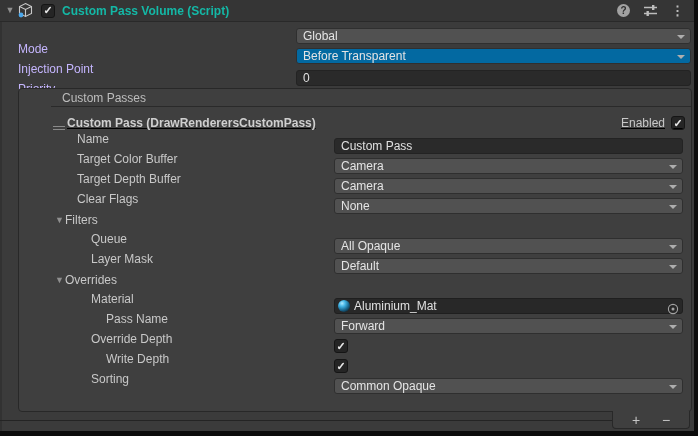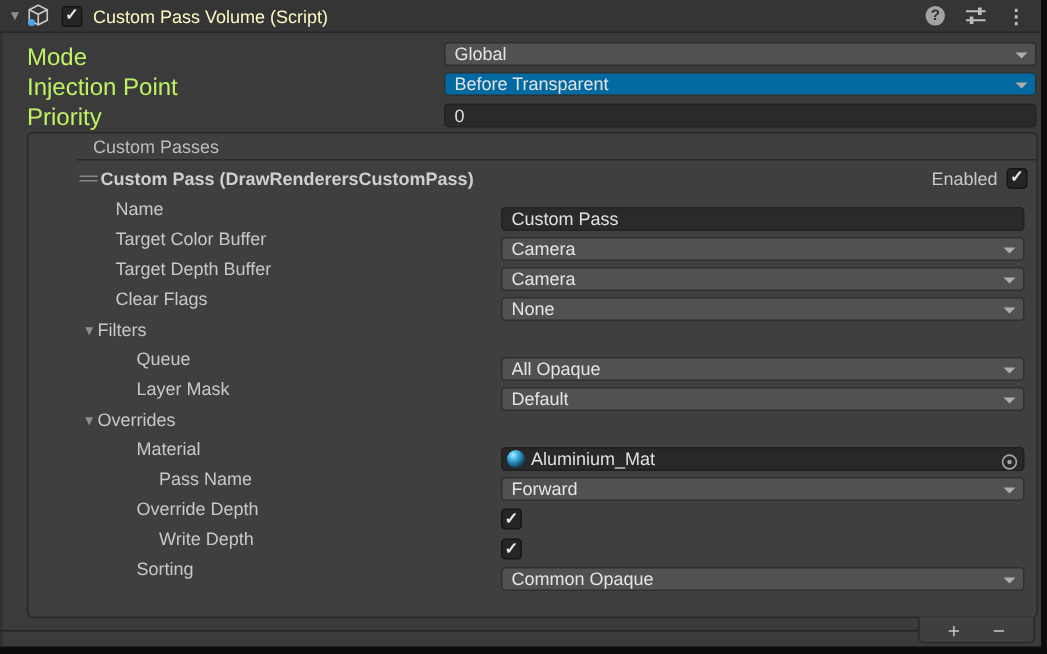--- a/index.html
+++ b/index.html
@@ -23,32 +23,32 @@
   }
   .fold-tri { font-size: 9px; color: #8f8f8f; line-height: 1; }
   .titlebar .fold-tri { width: 12px; text-align: center; }
   .script-icon { width: 17px; height: 17px; margin: 0 4px 0 1px; position: relative; flex: 0 0 auto; }
   .checkbox {
     width: 14px; height: 14px; background: #252525; border: 1px solid #151515;
     border-radius: 3px; display: flex; align-items: center; justify-content: center;
   }
   .checkbox .check { color: #e8e8e8; font-size: 11px; font-weight: bold; line-height: 1; }
   .titlebar .checkbox { margin: 0 7px 0 3px; }
-  .comp-title { font-size: 12px; font-weight: normal; color: #fef9c3; }
+  .comp-title { font-size: 12px; font-weight: bold; color: #14b8a6; }
   .titlebar-icons { margin-left: auto; display: flex; align-items: center; gap: 13px; }
   .help-icon {
     width: 13px; height: 13px; border-radius: 50%; background: #a2a2a2;
     color: #2e2e2e; font-size: 10px; font-weight: bold;
     display: flex; align-items: center; justify-content: center; line-height: 1;
   }
   .kebab-icon { color: #bdbdbd; font-size: 13px; font-weight: bold; letter-spacing: 0; }
 
   
   .toprow { position: absolute; left: 0; height: 20px; right: 0; }
-  .toprow .label { position: absolute; left: 18px; top: 4px; font-size: 16px; color: #bef264; }
+  .toprow .label { position: absolute; left: 18px; top: 16px; font-size: 12px; color: #c4b5fd; }
   .toprow .value { position: absolute; left: 296px; right: 3px; top: 2px; height: 16px; }
 
   .dd {
     position: relative; height: 16px; width: 100%;
     background: #515151; border: 1px solid #2f2f2f; border-radius: 3px;
     display: flex; align-items: center; padding: 0 16px 0 6px;
   }
   .dd.hl { background: #0369a1; border-color: #303030; }
   .dd .dd-text {
     font-size: 12px; color: #e4e4e4; white-space: nowrap; overflow: hidden; line-height: 14px;
@@ -67,21 +67,21 @@
   
   .passes-box {
     position: absolute; left: 18px; top: 88px; width: 674px; height: 324px;
     background: #3f3f3f; border: 1px solid #282828; border-radius: 4px; padding-left: 32px;
   }
   .box-header {
     height: 18px; border-bottom: 1px solid #2a2a2a;
     display: flex; align-items: center; padding-left: 11px;
   }
   .box-header-title { font-size: 12px; color: #bdbdbd; }
-  .item-header { position: relative; height: 23px; display: flex; align-items: center; padding: 0 6px 0 2px; }
+  .item-header { position: relative; height: 23px; display: flex; align-items: flex-end; padding: 0 6px 0 2px; text-decoration: underline; }
   .drag-handle { width: 12px; margin-right: 2px; display: flex; flex-direction: column; gap: 2px; cursor: grab; }
   .drag-handle i { display: block; height: 1px; background: #8a8a8a; }
   .item-title { font-size: 12px; font-weight: bold; color: #cfcfcf; }
   .enabled-wrap { margin-left: auto; display: flex; align-items: center; gap: 6px; }
   .enabled-label { font-size: 12px; color: #c8c8c8; }
 
   .prow { position: relative; height: 20px; }
   .plabel { position: absolute; top: 2px; font-size: 12px; color: #c8c8c8; white-space: nowrap; }
   .ind1 { left: 26px; } .ind2 { left: 40px; } .ind3 { left: 55px; }
   .pvalue { position: absolute; left: 283px; right: 8px; top: 2px; height: 28px; display: flex; align-items: center; }

